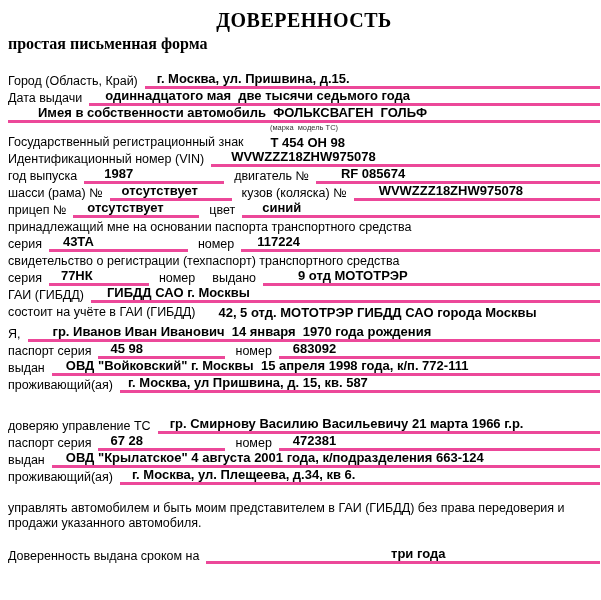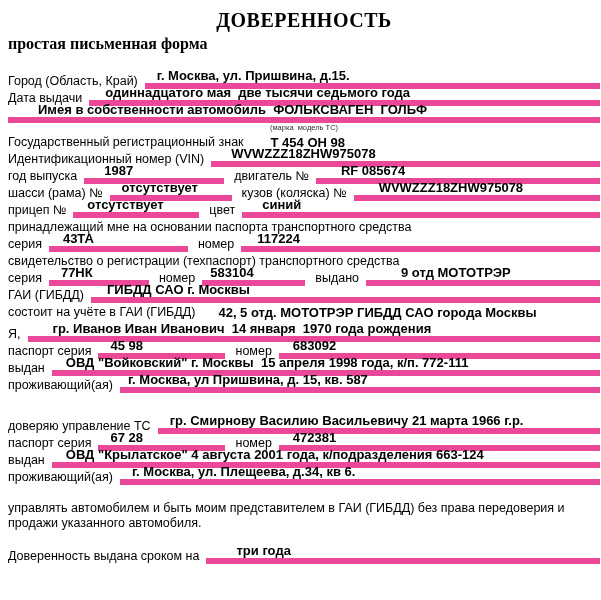--- a/index.html
+++ b/index.html
@@ -17,41 +17,41 @@
     font-family:"Liberation Serif", serif; font-weight:bold;
     font-size:16px; text-align:left; line-height:20px; margin-top:2px;
   }
   .form { margin-top:18px; }
   .row {
     display:flex; align-items:flex-end; height:17px; white-space:pre;
     font-size:12.5px; line-height:15.5px;
   }
   .label { flex:0 0 auto; padding-right:7px; }
   .mid-label { flex:0 0 auto; padding:0 7px 0 10px; }
-  .line { border-bottom:6px solid #ec4899; }
+  .line { border-bottom:3px solid #ec4899; }
   .grow { flex:1 1 auto; min-width:0; }
   .value { font-weight:bold; font-size:13px; line-height:15.5px; overflow:hidden; }
   .w120 { flex:0 0 120px; } .w110 { flex:0 0 110px; } .w112 { flex:0 0 112px; }
   .w125 { flex:0 0 125px; } .w88 { flex:0 0 88px; }  .w95 { flex:0 0 95px; }
   .w115 { flex:0 0 115px; }
   .pl8{padding-left:8px;} .pl12{padding-left:12px;} .pl14{padding-left:14px;}
   .pl16{padding-left:16px;} .pl20{padding-left:20px;} .pl25{padding-left:25px;}
   .pl30{padding-left:30px;} .pl35{padding-left:35px;}
   .note {
     height:10px; line-height:10px; font-size:7.5px; color:#333;
     text-align:center; white-space:pre;
   }
   .plain { border-bottom:none; }
   .row-ya { margin-top:5px; }
   .row-trustee { margin-top:24px; }
   .paragraph {
     margin-top:16px; width:585px; font-size:12.5px; line-height:15px;
     white-space:normal;
   }
-  .row-term { margin-top:16px; }
+  .row-term { margin-top:16px;text-align:center; }
   .row-signature { margin-top:13px; }
   .thick-line { margin-top:20px; margin-left:2px; width:572px; height:4px; background:#000; }
 </style>
 </head>
 <body>
 
 <div class="page">
 
   <div class="title">ДОВЕРЕННОСТЬ</div>
   <div class="subtitle">простая письменная форма</div>
@@ -116,21 +116,20 @@
     </div>
 
     <div class="row">
       <span class="label">свидетельство о регистрации (техпаспорт) транспортного средства</span>
     </div>
 
     <div class="row">
       <span class="label">серия</span>
       <span class="line w88 value pl12">77НК</span>
       <span class="mid-label">номер</span>
-      <span class="line w95 value pl8">583104</span>
       <span class="mid-label">выдано</span>
       <span class="line grow value pl35">9 отд МОТОТРЭР</span>
     </div>
 
     <div class="row">
       <span class="label">ГАИ (ГИБДД)</span>
       <span class="line grow value pl16">ГИБДД САО г. Москвы</span>
     </div>
 
     <div class="row">

